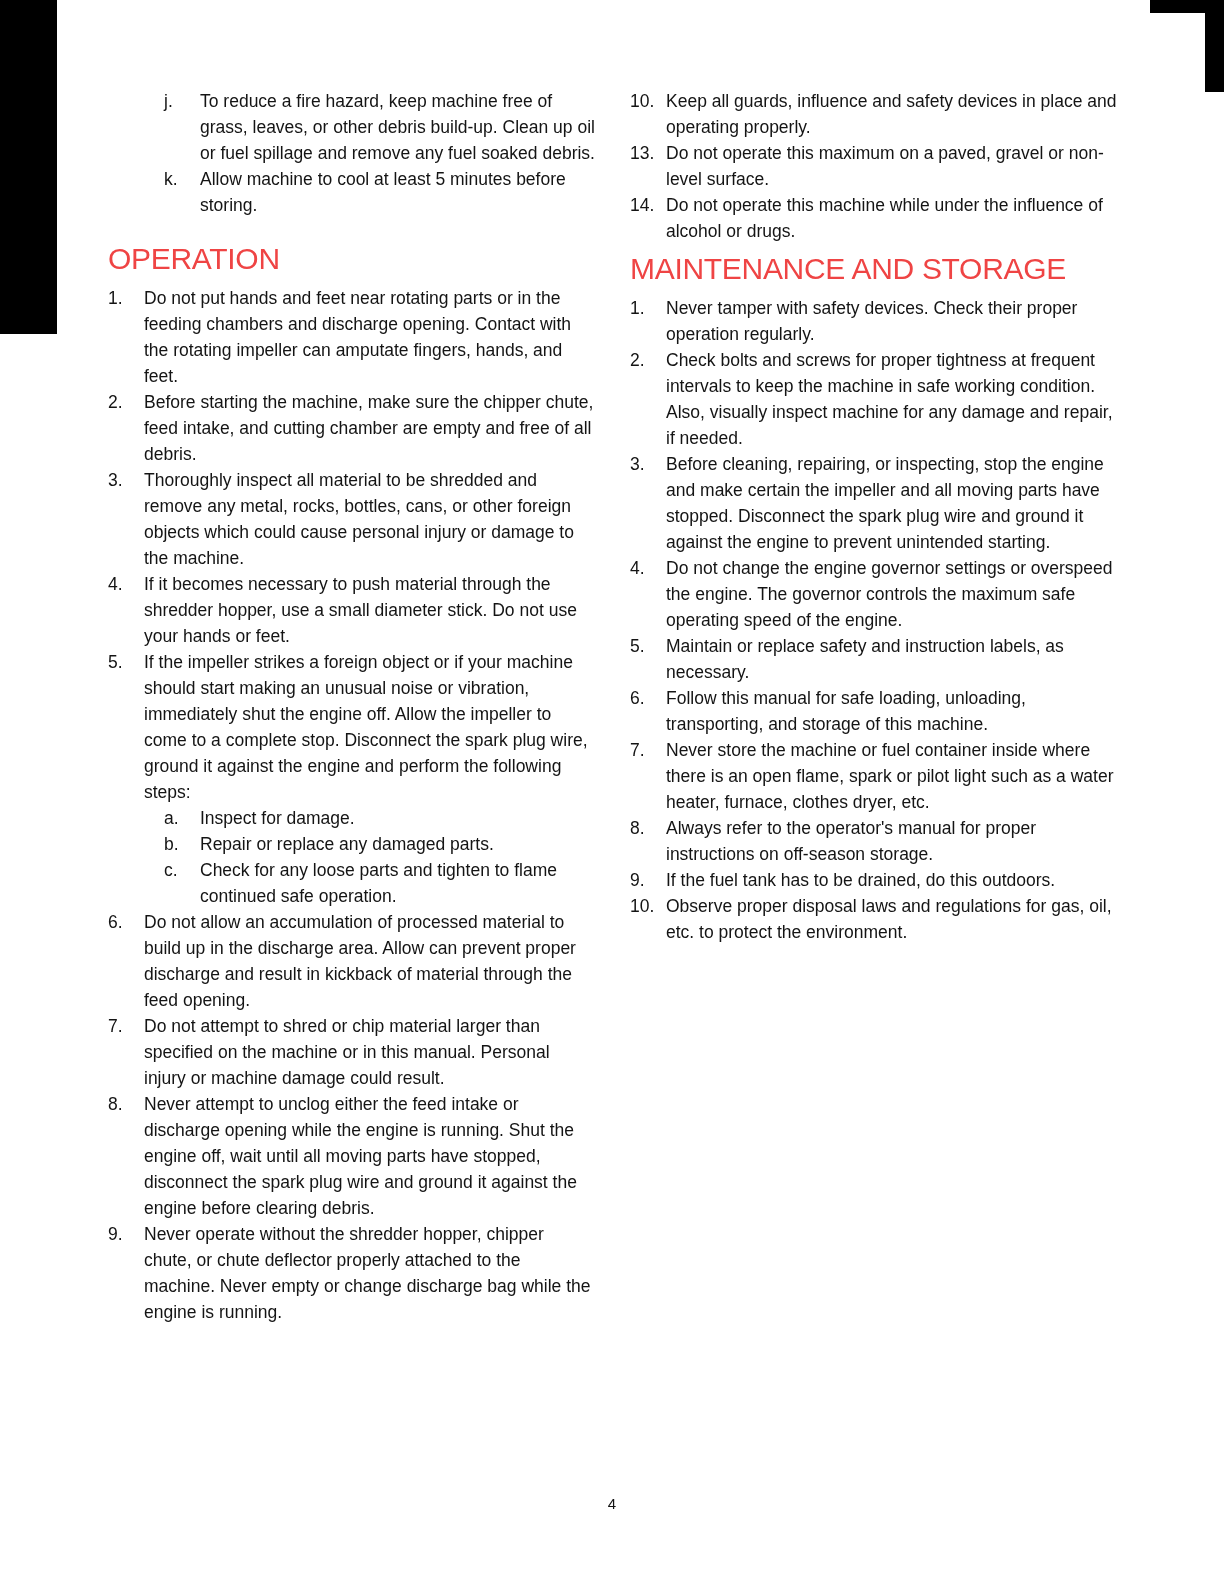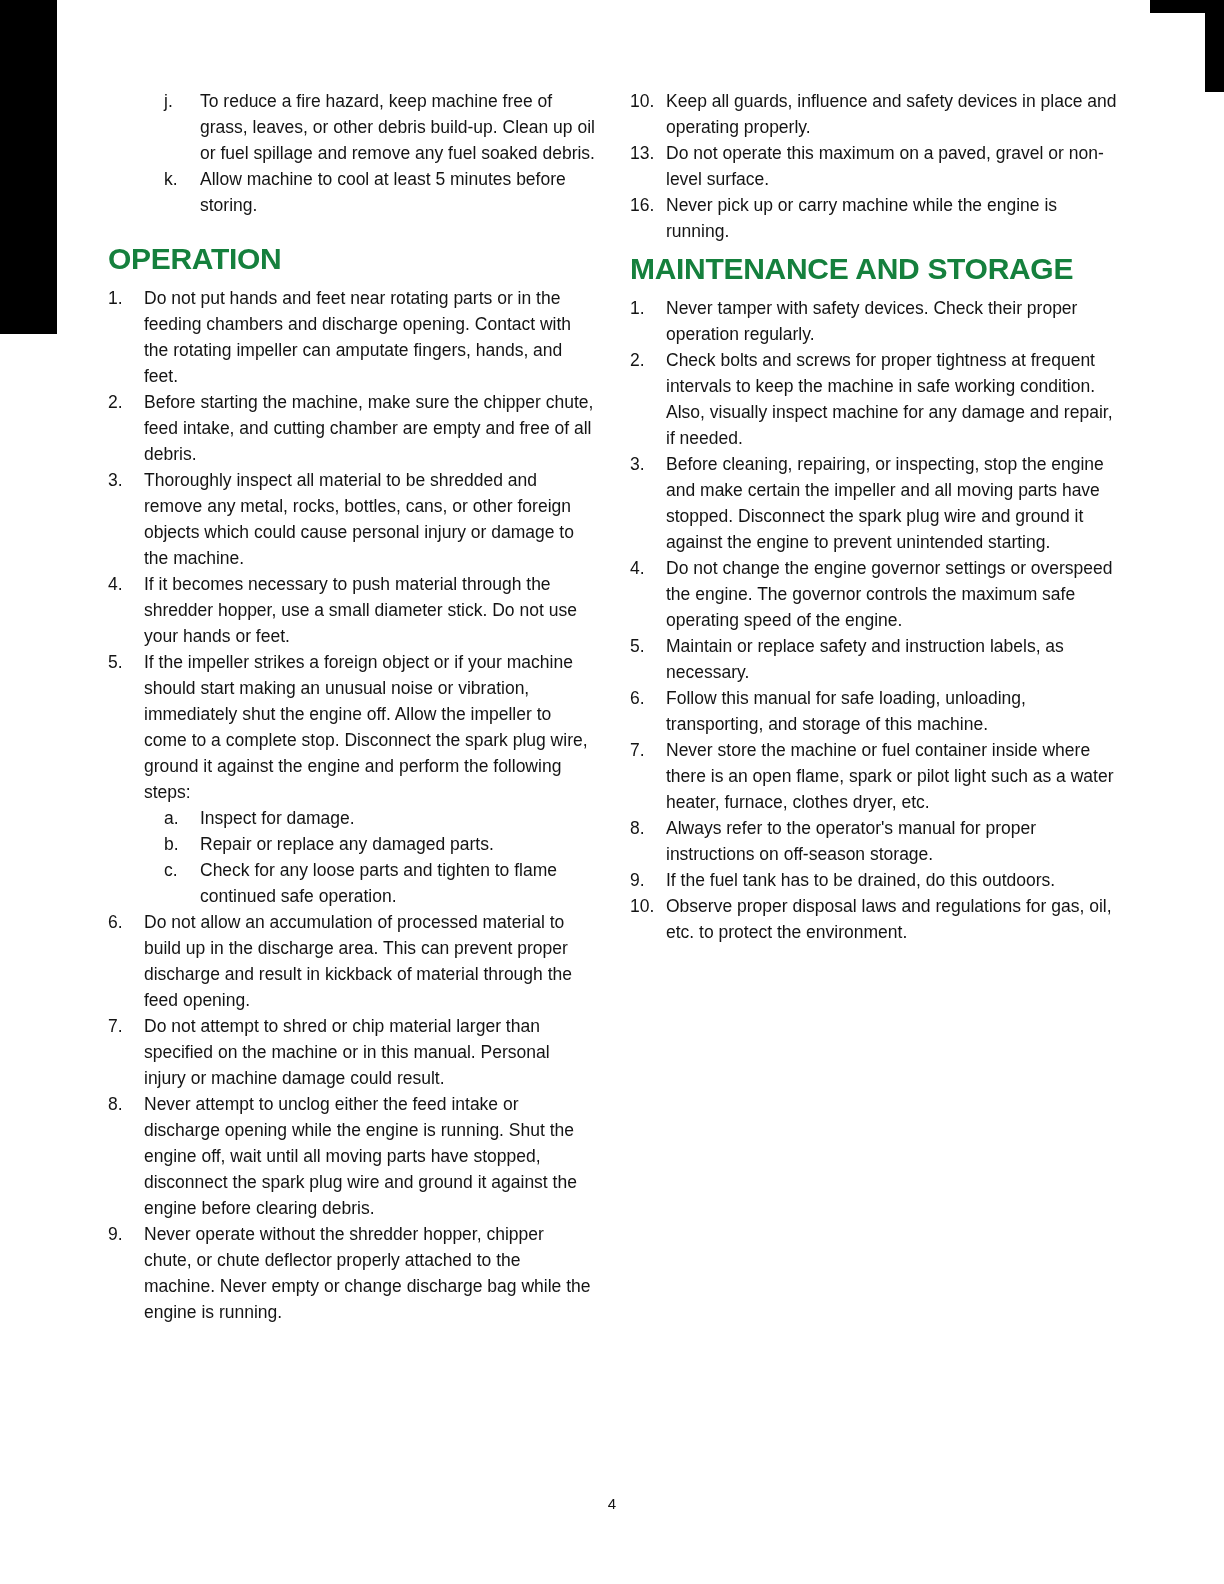--- a/index.html
+++ b/index.html
@@ -26,24 +26,24 @@
     display: flex;
     gap: 34px;
   }
   .col {
     width: 488px;
     font-size: 17.5px;
     line-height: 26px;
   }
   .section-title {
     font-size: 30px;
-    font-weight: bold;
+    font-weight: normal;
     letter-spacing: -0.3px;
     margin: 28px 0 13px 0;
-    color: #15803d;
+    color: #ef4444;
   }
   .section-title.first-right { margin-top: 12px; }
   .list { margin: 0; }
   .item { display: flex; align-items: flex-start; }
   .item .num { flex: 0 0 36px; }
   .item .txt { flex: 1; }
   .item.sub { margin-left: 56px; }
   .item.sub .num { flex: 0 0 36px; }
   .page-number {
     position: absolute;
@@ -109,21 +109,21 @@
         <div class="item sub">
           <span class="num">b.</span>
           <span class="txt">Repair or replace any damaged parts.</span>
         </div>
         <div class="item sub">
           <span class="num">c.</span>
           <span class="txt">Check for any loose parts and tighten to flame continued safe operation.</span>
         </div>
         <div class="item">
           <span class="num">6.</span>
-          <span class="txt">Do not allow an accumulation of processed material to build up in the discharge area. This can prevent proper discharge and result in kickback of material through the feed opening.</span>
+          <span class="txt">Do not allow an accumulation of processed material to build up in the discharge area. Allow can prevent proper discharge and result in kickback of material through the feed opening.</span>
         </div>
         <div class="item">
           <span class="num">7.</span>
           <span class="txt">Do not attempt to shred or chip material larger than specified on the machine or in this manual. Personal injury or machine damage could result.</span>
         </div>
         <div class="item">
           <span class="num">8.</span>
           <span class="txt">Never attempt to unclog either the feed intake or discharge opening while the engine is running. Shut the engine off, wait until all moving parts have stopped, disconnect the spark plug wire and ground it against the engine before clearing debris.</span>
         </div>
         <div class="item">
@@ -138,22 +138,22 @@
       <div class="list">
         <div class="item">
           <span class="num">10.</span>
           <span class="txt">Keep all guards, influence and safety devices in place and operating properly.</span>
         </div>
         <div class="item">
           <span class="num">13.</span>
           <span class="txt">Do not operate this maximum on a paved, gravel or non-level surface.</span>
         </div>
         <div class="item">
-          <span class="num">16.</span>
-          <span class="txt">Never pick up or carry machine while the engine is running.</span>
+          <span class="num">14.</span>
+          <span class="txt">Do not operate this machine while under the influence of alcohol or drugs.</span>
         </div>
       </div>
 
       <div class="section-title first-right">MAINTENANCE AND STORAGE</div>
 
       <div class="list">
         <div class="item">
           <span class="num">1.</span>
           <span class="txt">Never tamper with safety devices. Check their proper operation regularly.</span>
         </div>

